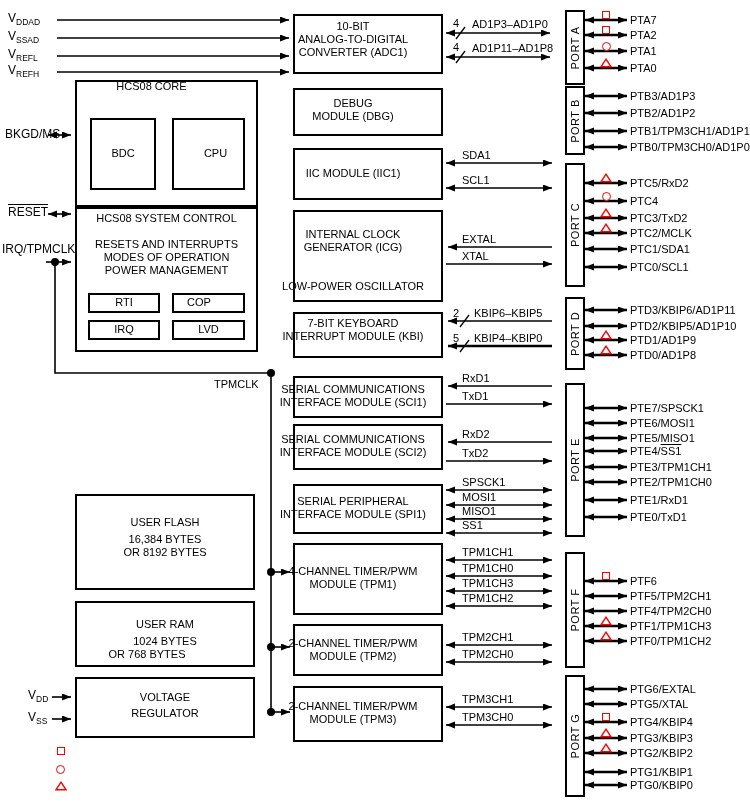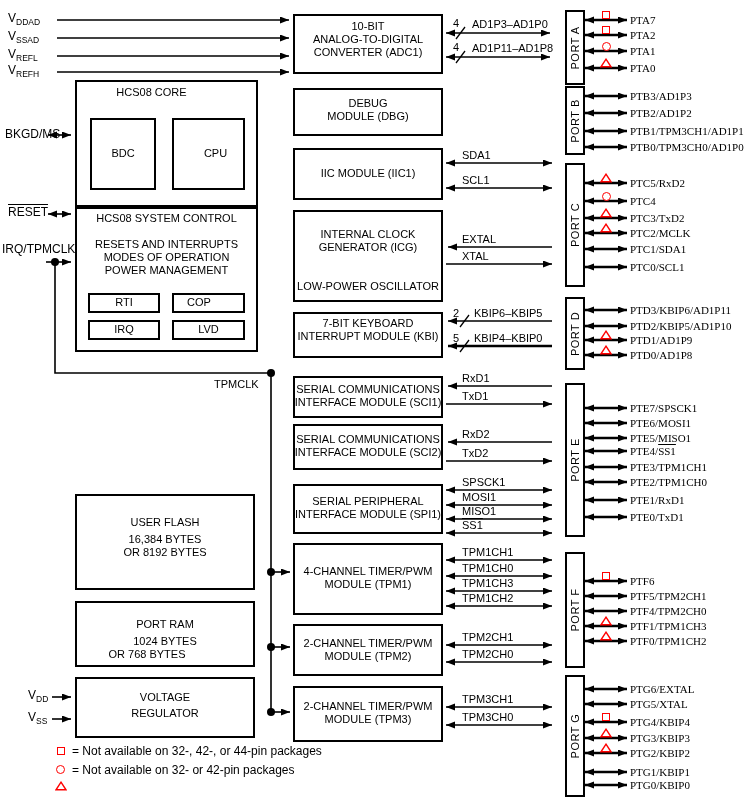--- a/index.html
+++ b/index.html
@@ -8,23 +8,23 @@
   .wires{position:absolute;left:0;top:0;}
   svg line,svg polyline{stroke:#000;stroke-width:1.6;fill:none;}
   svg .w2{stroke-width:2.3;}
   svg .sl{stroke-width:1.3;}
   svg .dash{stroke-dasharray:11 7;stroke-width:2.4;}
   svg .dot{fill:#000;stroke:none;}
   .box{position:absolute;border:2px solid #000;box-sizing:border-box;background:#fff;}
   .port{display:flex;align-items:center;justify-content:center;}
   .vert{transform:rotate(-90deg);white-space:nowrap;font-size:11px;letter-spacing:.5px;}
   .lbl{position:absolute;white-space:nowrap;font-size:11px;line-height:13px;}
-  .clbl{position:absolute;left:293px;width:150px;text-align:center;white-space:nowrap;
+  .clbl{position:absolute;left:278px;width:150px;text-align:center;white-space:nowrap;
         font-size:11px;line-height:13px;}
-  .pin{position:absolute;left:630px;white-space:nowrap;font-size:11px;line-height:13px;font-family:Liberation Serif, serif;}
+  .pin{position:absolute;left:630px;white-space:nowrap;font-size:11px;line-height:13px;}
   .sig{position:absolute;left:462px;white-space:nowrap;font-size:11px;line-height:13px;}
   .l12{font-size:12px;}
   sub{font-size:8.5px;text-align:right;}
   .ovl{text-decoration:overline;}
   .sym{position:absolute;width:8px;height:8px;border:1.5px solid #f00;background:#fff;
        box-sizing:border-box;}
   .cir{border-radius:50%;width:9px;height:9px;}
   .tri{position:absolute;}
 </style>
 </head>
@@ -237,36 +237,36 @@
   <span class="clbl" style="top:446px">INTERFACE MODULE (SCI2)</span>
   <span class="clbl" style="top:495px">SERIAL PERIPHERAL</span>
   <span class="clbl" style="top:508px">INTERFACE MODULE (SPI1)</span>
   <span class="clbl" style="top:565px">4-CHANNEL TIMER/PWM</span>
   <span class="clbl" style="top:578px">MODULE (TPM1)</span>
   <span class="clbl" style="top:637px">2-CHANNEL TIMER/PWM</span>
   <span class="clbl" style="top:650px">MODULE (TPM2)</span>
   <span class="clbl" style="top:700px">2-CHANNEL TIMER/PWM</span>
   <span class="clbl" style="top:713px">MODULE (TPM3)</span>
 
-  <span class="clbl" style="left:75px;width:153px;top:86px">HCS08 CORE</span>
+  <span class="clbl" style="left:75px;width:153px;top:80px">HCS08 CORE</span>
   <span class="clbl" style="left:90px;width:66px;top:147px">BDC</span>
   <span class="clbl" style="left:172px;width:87px;top:147px">CPU</span>
   <span class="clbl" style="left:75px;width:183px;top:212px">HCS08 SYSTEM CONTROL</span>
   <span class="clbl" style="left:75px;width:183px;top:238px">RESETS AND INTERRUPTS</span>
   <span class="clbl" style="left:75px;width:183px;top:251px">MODES OF OPERATION</span>
   <span class="clbl" style="left:75px;width:183px;top:264px">POWER MANAGEMENT</span>
   <span class="clbl" style="left:88px;width:72px;top:296px">RTI</span>
   <span class="clbl" style="left:172px;width:54px;top:296px">COP</span>
   <span class="clbl" style="left:88px;width:72px;top:323px">IRQ</span>
   <span class="clbl" style="left:172px;width:73px;top:323px">LVD</span>
 
   <span class="clbl" style="left:75px;width:180px;top:516px">USER FLASH</span>
   <span class="clbl" style="left:75px;width:180px;top:533px">16,384 BYTES</span>
   <span class="clbl" style="left:75px;width:180px;top:546px">OR 8192 BYTES</span>
-  <span class="clbl" style="left:75px;width:180px;top:618px">PORT RAM</span>
+  <span class="clbl" style="left:75px;width:180px;top:618px">USER RAM</span>
   <span class="clbl" style="left:75px;width:180px;top:635px">1024 BYTES</span>
   <span class="clbl" style="left:75px;width:144px;top:648px">OR 768 BYTES</span>
   <span class="clbl" style="left:75px;width:180px;top:691px">VOLTAGE</span>
   <span class="clbl" style="left:75px;width:180px;top:707px">REGULATOR</span>
 
   <span class="lbl l12" style="left:8px;top:12px"><span>V</span><sub>DDAD</sub></span>
   <span class="lbl l12" style="left:8px;top:30px"><span>V</span><sub>SSAD</sub></span>
   <span class="lbl l12" style="left:8px;top:48px"><span>V</span><sub>REFL</sub></span>
   <span class="lbl l12" style="left:8px;top:64px"><span>V</span><sub>REFH</sub></span>
   <span class="lbl l12" style="left:5px;top:128px">BKGD/MS</span>
@@ -380,20 +380,18 @@
     </svg>
   <span class="sym" style="left:602px;top:713px"></span>
   <svg class="tri" style="left:600px;top:728px" width="12" height="10">
       <path d="M6 1.2 L11 8.8 L1 8.8 Z" fill="#fff" stroke="#ff0000" stroke-width="1.4"></path>
     </svg>
   <svg class="tri" style="left:600px;top:743px" width="12" height="10">
       <path d="M6 1.2 L11 8.8 L1 8.8 Z" fill="#fff" stroke="#ff0000" stroke-width="1.4"></path>
     </svg>
 
   <span class="sym" style="left:57px;top:747px"></span>
-  <span class="lbl l12" style="left:72px;top:745px">= Not available on 32-, 42-, or 44-pin packages</span>
   <span class="sym cir" style="left:56px;top:765px"></span>
-  <span class="lbl l12" style="left:72px;top:764px">= Not available on 32- or 42-pin packages</span>
   <svg class="tri" style="left:55px;top:781px" width="12" height="10">
       <path d="M6 1.2 L11 8.8 L1 8.8 Z" fill="#fff" stroke="#ff0000" stroke-width="1.4"></path>
     </svg>
 
 </div>
 
 </body></html>

